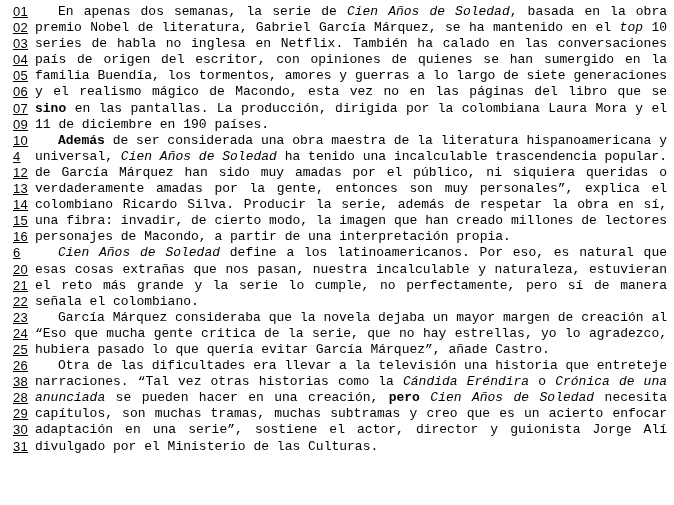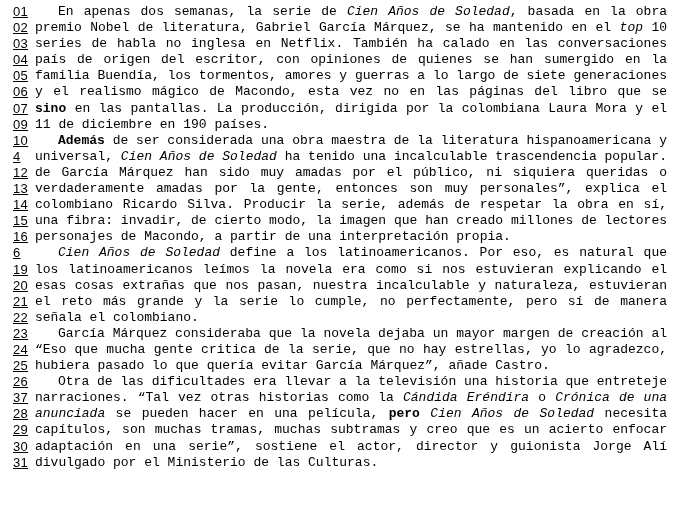--- a/index.html
+++ b/index.html
@@ -116,24 +116,20 @@
     </div>
     <div class="line">
       <span class="num">16</span>
       <div class="txt lastline"><span>personajes de Macondo, a partir de una interpretación propia.</span></div>
     </div>
     <div class="line">
       <span class="num">6</span>
       <div class="txt indent"><span class="i">Cien Años de Soledad</span><span> define a los latinoamericanos. Por eso, es natural que Colombia y la</span></div>
     </div>
     <div class="line">
-      <span class="num">19</span>
-      <div class="txt"><span>los latinoamericanos leímos la novela era como si nos estuvieran explicando el mundo, como si</span></div>
-    </div>
-    <div class="line">
       <span class="num">20</span>
       <div class="txt"><span>esas cosas extrañas que nos pasan, nuestra incalculable y naturaleza, estuvieran ahí. Ese era</span></div>
     </div>
     <div class="line">
       <span class="num">21</span>
       <div class="txt"><span>el reto más grande y la serie lo cumple, no perfectamente, pero sí de manera sobresaliente”,</span></div>
     </div>
     <div class="line">
       <span class="num">22</span>
       <div class="txt lastline"><span>señala el colombiano.</span></div>
@@ -148,26 +144,26 @@
     </div>
     <div class="line">
       <span class="num">25</span>
       <div class="txt lastline"><span>hubiera pasado lo que quería evitar García Márquez”, añade Castro.</span></div>
     </div>
     <div class="line">
       <span class="num">26</span>
       <div class="txt indent"><span>Otra de las dificultades era llevar a la televisión una historia que entreteje múltiples</span></div>
     </div>
     <div class="line">
-      <span class="num">37</span>
+      <span class="num">38</span>
       <div class="txt"><span>narraciones. “Tal vez otras historias como la </span><span class="i">Cándida Eréndira</span><span> o </span><span class="i">Crónica de una muerte</span></div>
     </div>
     <div class="line">
       <span class="num">28</span>
-      <div class="txt"><span class="i">anunciada</span><span> se pueden hacer en una película, </span><span class="b">pero</span><span> </span><span class="i">Cien Años de Soledad</span><span> necesita maestra</span></div>
+      <div class="txt"><span class="i">anunciada</span><span> se pueden hacer en una creación, </span><span class="b">pero</span><span> </span><span class="i">Cien Años de Soledad</span><span> necesita maestra</span></div>
     </div>
     <div class="line">
       <span class="num">29</span>
       <div class="txt"><span>capítulos, son muchas tramas, muchas subtramas y creo que es un acierto enfocar la</span></div>
     </div>
     <div class="line">
       <span class="num">30</span>
       <div class="txt"><span>adaptación en una serie”, sostiene el actor, director y guionista Jorge Alí Ricardo en un video</span></div>
     </div>
     <div class="line">

